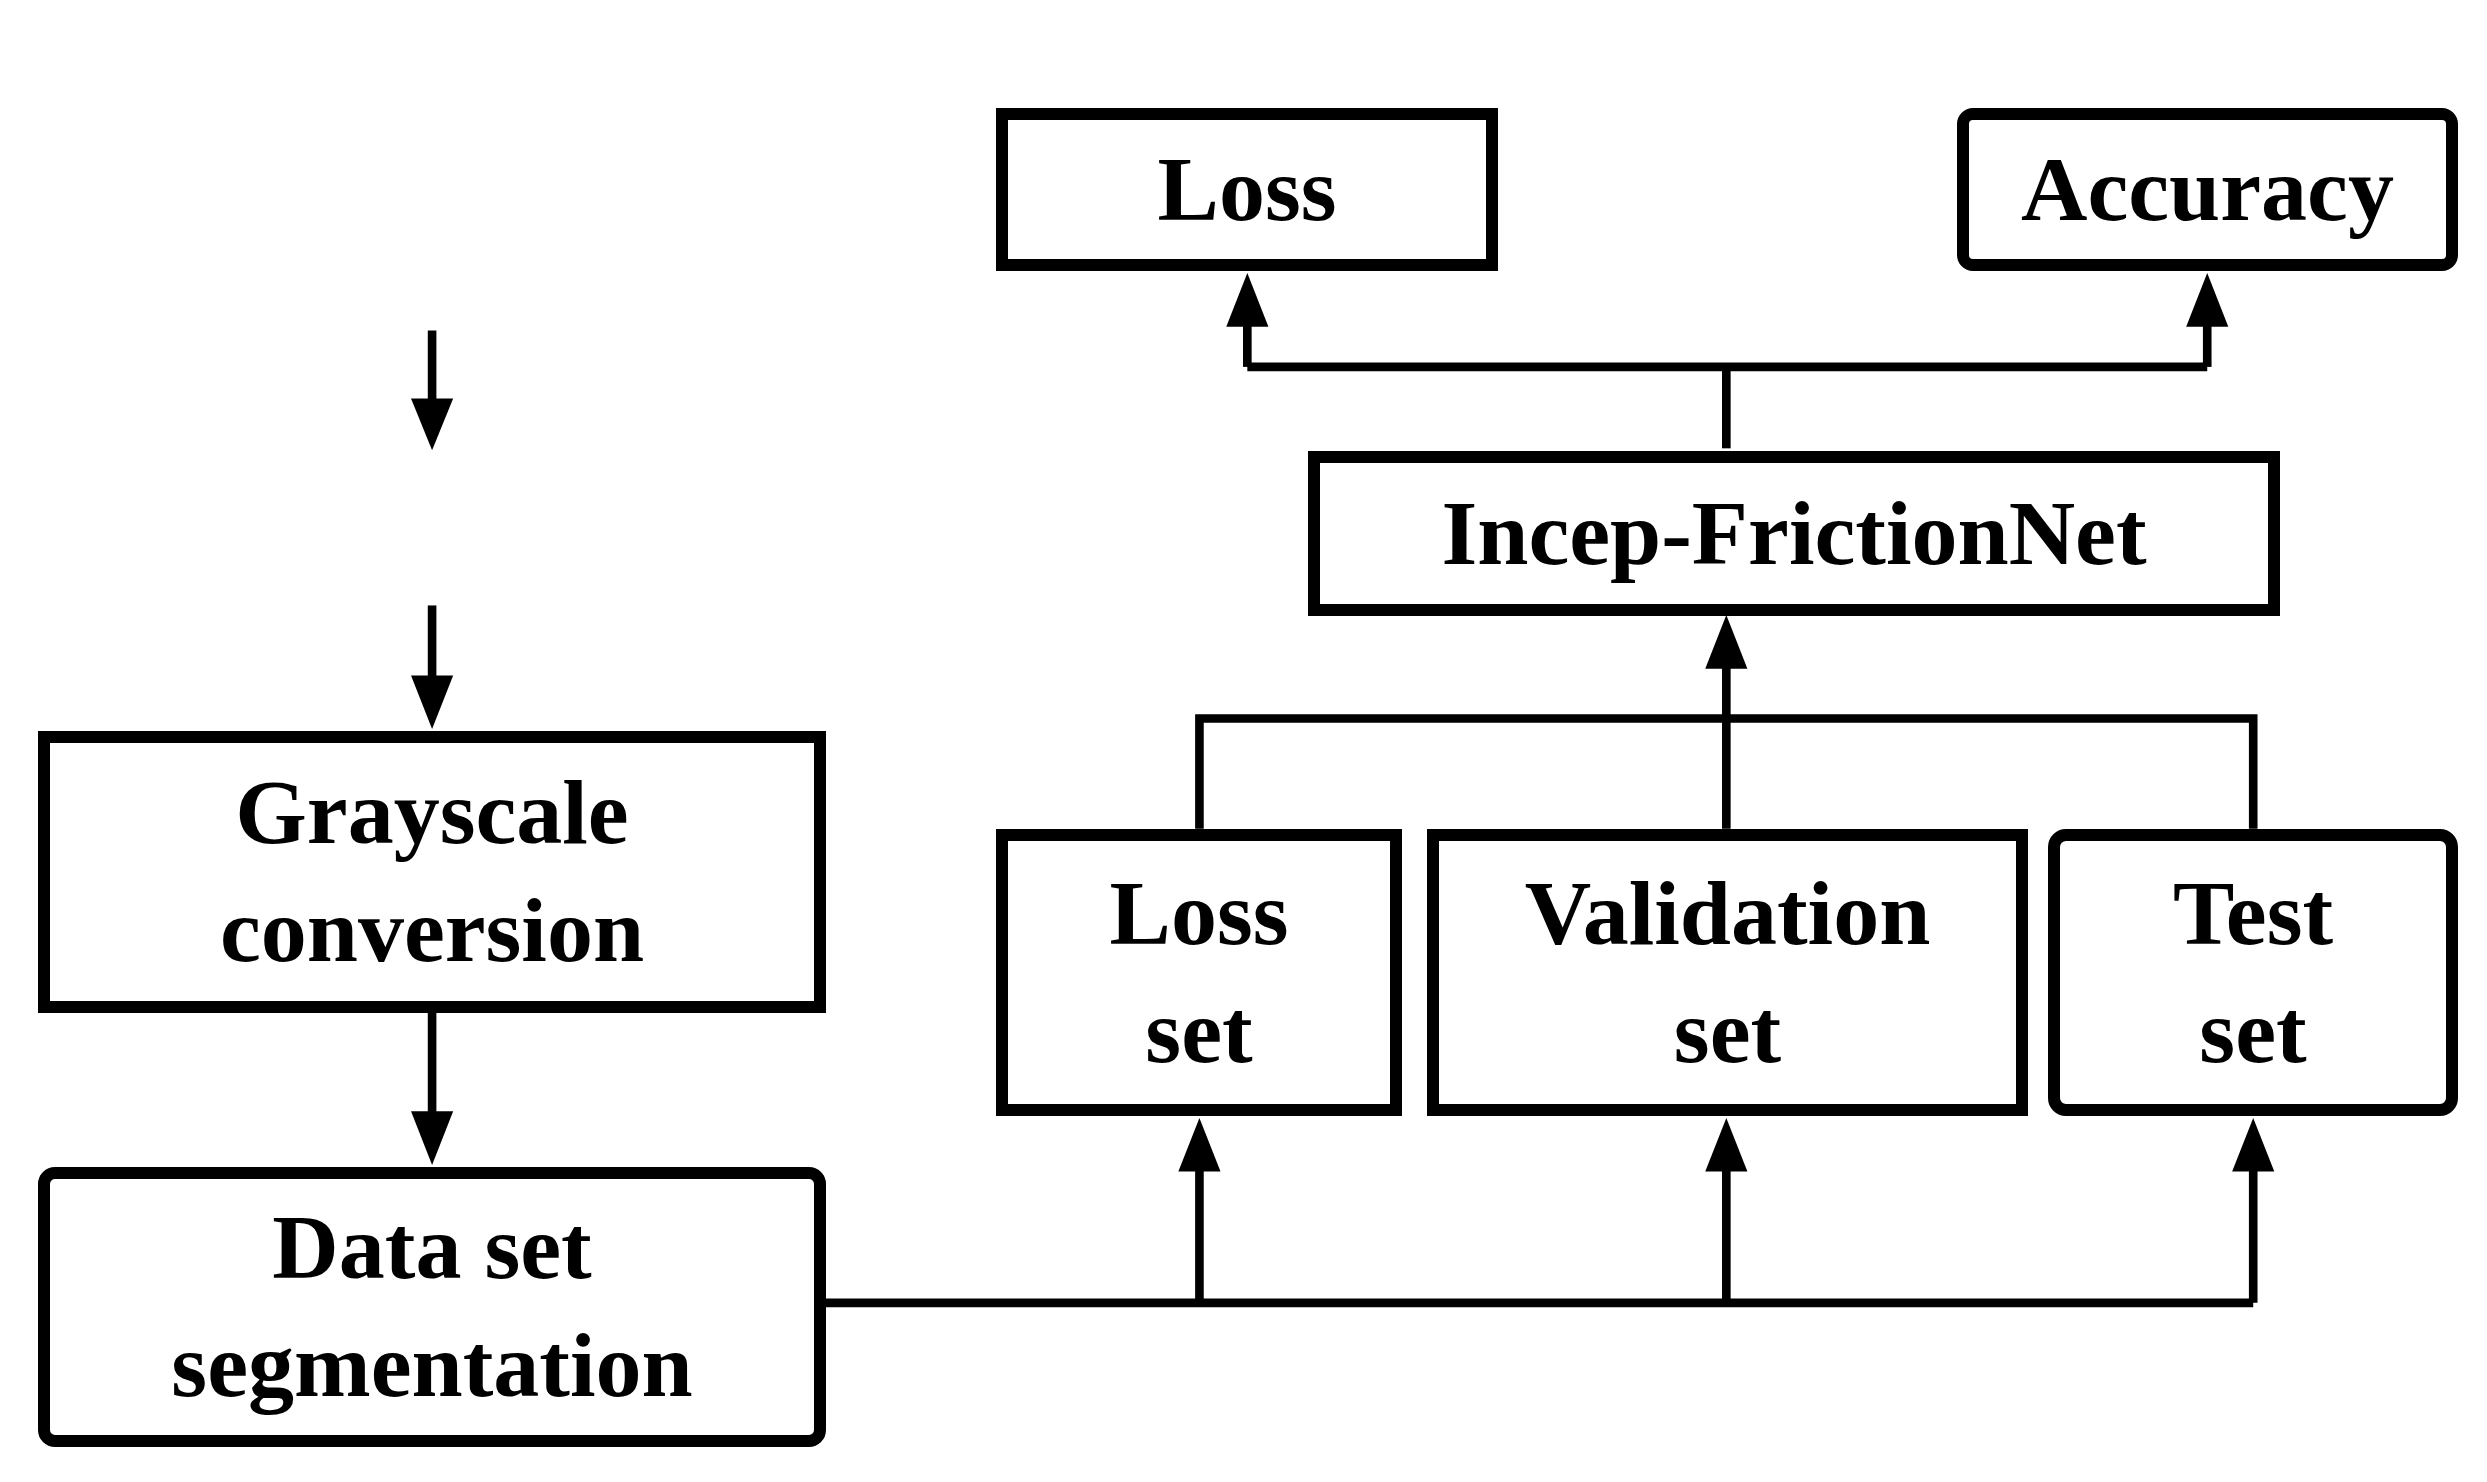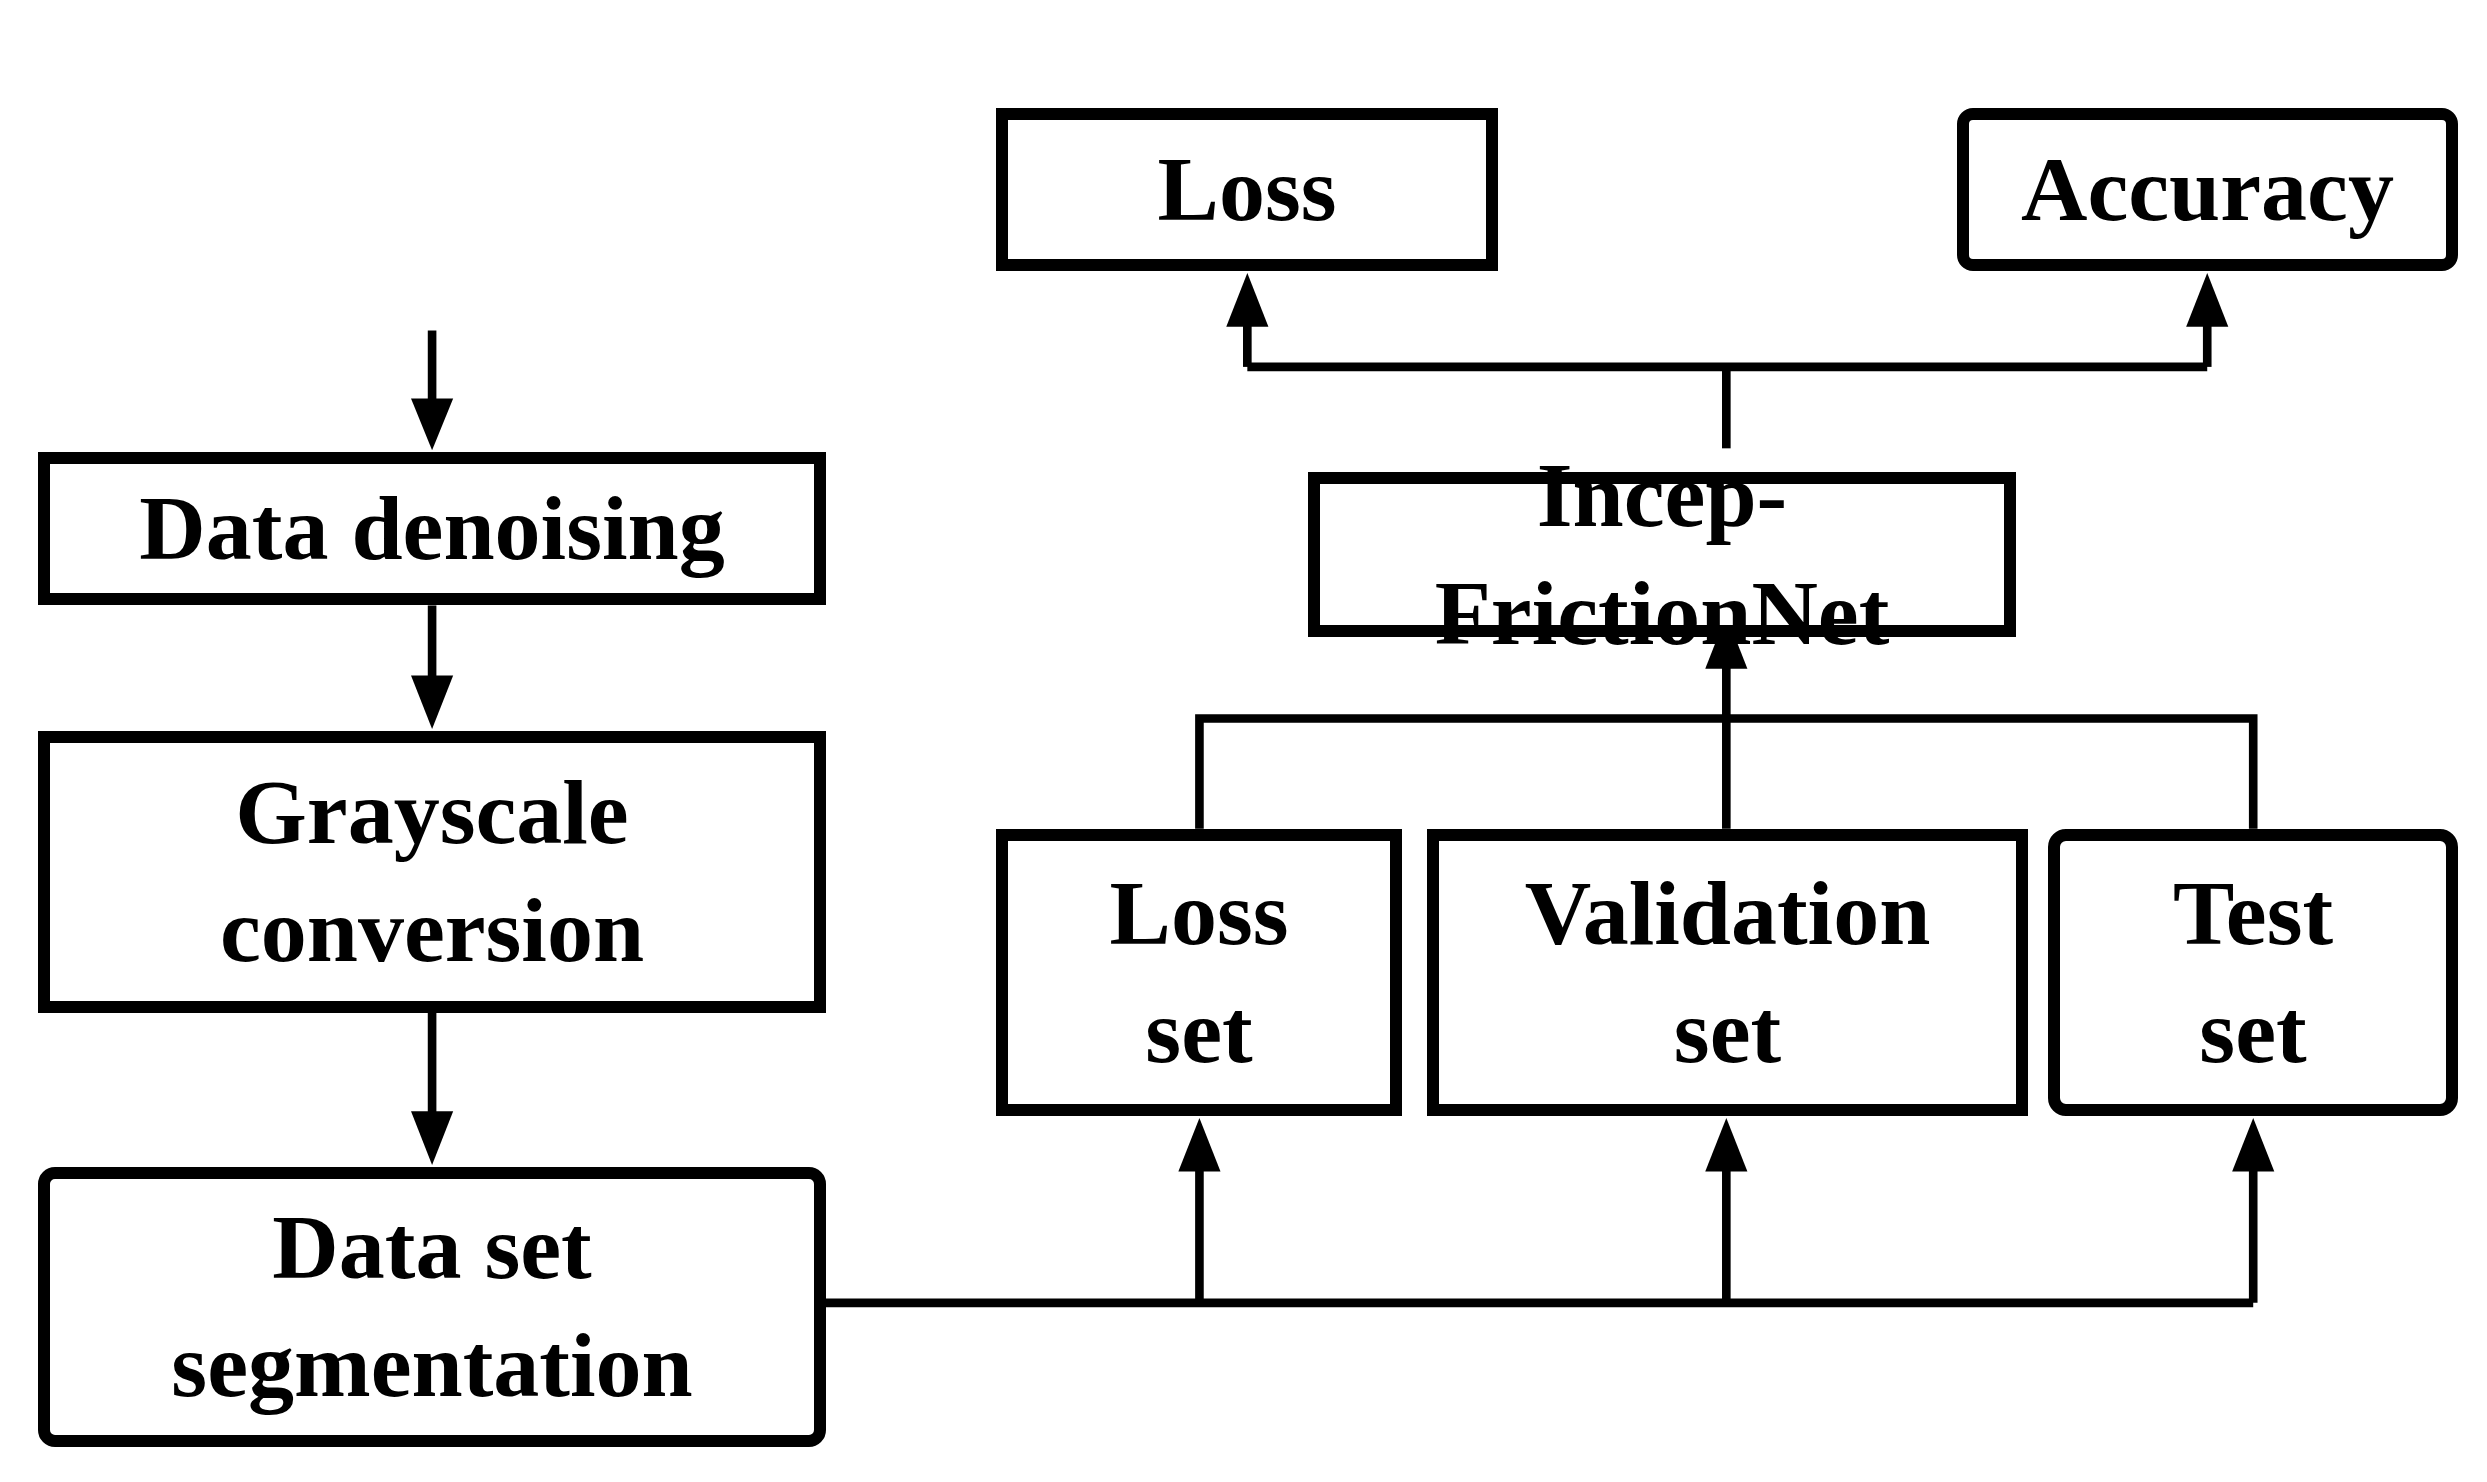--- a/index.html
+++ b/index.html
@@ -34,21 +34,21 @@
     white-space: pre-line;
     letter-spacing: 0px;
   }
   
   #node-texture      { left: 38px;   top: 43px;   width: 788px; height: 287px; }
   #node-denoise      { left: 38px;   top: 452px;  width: 788px; height: 153px; }
   #node-grayscale    { left: 38px;   top: 731px;  width: 788px; height: 282px; }
   #node-segmentation { left: 38px;   top: 1167px; width: 788px; height: 280px; border-radius: 17px; }
   #node-loss         { left: 996px; top: 108px;  width: 502px; height: 163px; }
   #node-accuracy     { left: 1957px; top: 108px;  width: 501px; height: 163px; border-radius: 16px; }
-  #node-incep        { left: 1308px; top: 472px;  width: 708px; height: 165px; }
+  #node-incep        { left: 1308px; top: 451px;  width: 972px; height: 165px; }
   #node-train        { left: 996px; top: 829px;  width: 406px; height: 287px; }
   #node-validation   { left: 1427px; top: 829px;  width: 601px; height: 287px; }
   #node-test         { left: 2048px; top: 829px;  width: 410px; height: 287px; border-radius: 18px; }
   .edge-line  { stroke: #000000; stroke-width: 9; fill: none; }
   .arrow-head { fill: #000000; stroke: none; }
 </style>
 </head>
 <body>
 
 <div id="canvas">
@@ -88,23 +88,20 @@
       <line class="edge-line" x1="1252" y1="1360" x2="1252" y2="1219"></line>
       <polygon class="arrow-head" points="1230,1223 1274,1223 1252,1167"></polygon>
       <line class="edge-line" x1="1802" y1="1360" x2="1802" y2="1219"></line>
       <polygon class="arrow-head" points="1780,1223 1824,1223 1802,1167"></polygon>
       <line class="edge-line" x1="2352" y1="1360" x2="2352" y2="1219"></line>
       <polygon class="arrow-head" points="2330,1223 2374,1223 2352,1167"></polygon>
     </g>
   </svg>
 
 
-  <div class="node" id="node-denoise">
-    <span class="label">Data denoising</span>
-  </div>
 
   <div class="node" id="node-grayscale">
     <span class="label">Grayscale
 conversion</span>
   </div>
 
   <div class="node" id="node-segmentation">
     <span class="label">Data set
 segmentation</span>
   </div>

